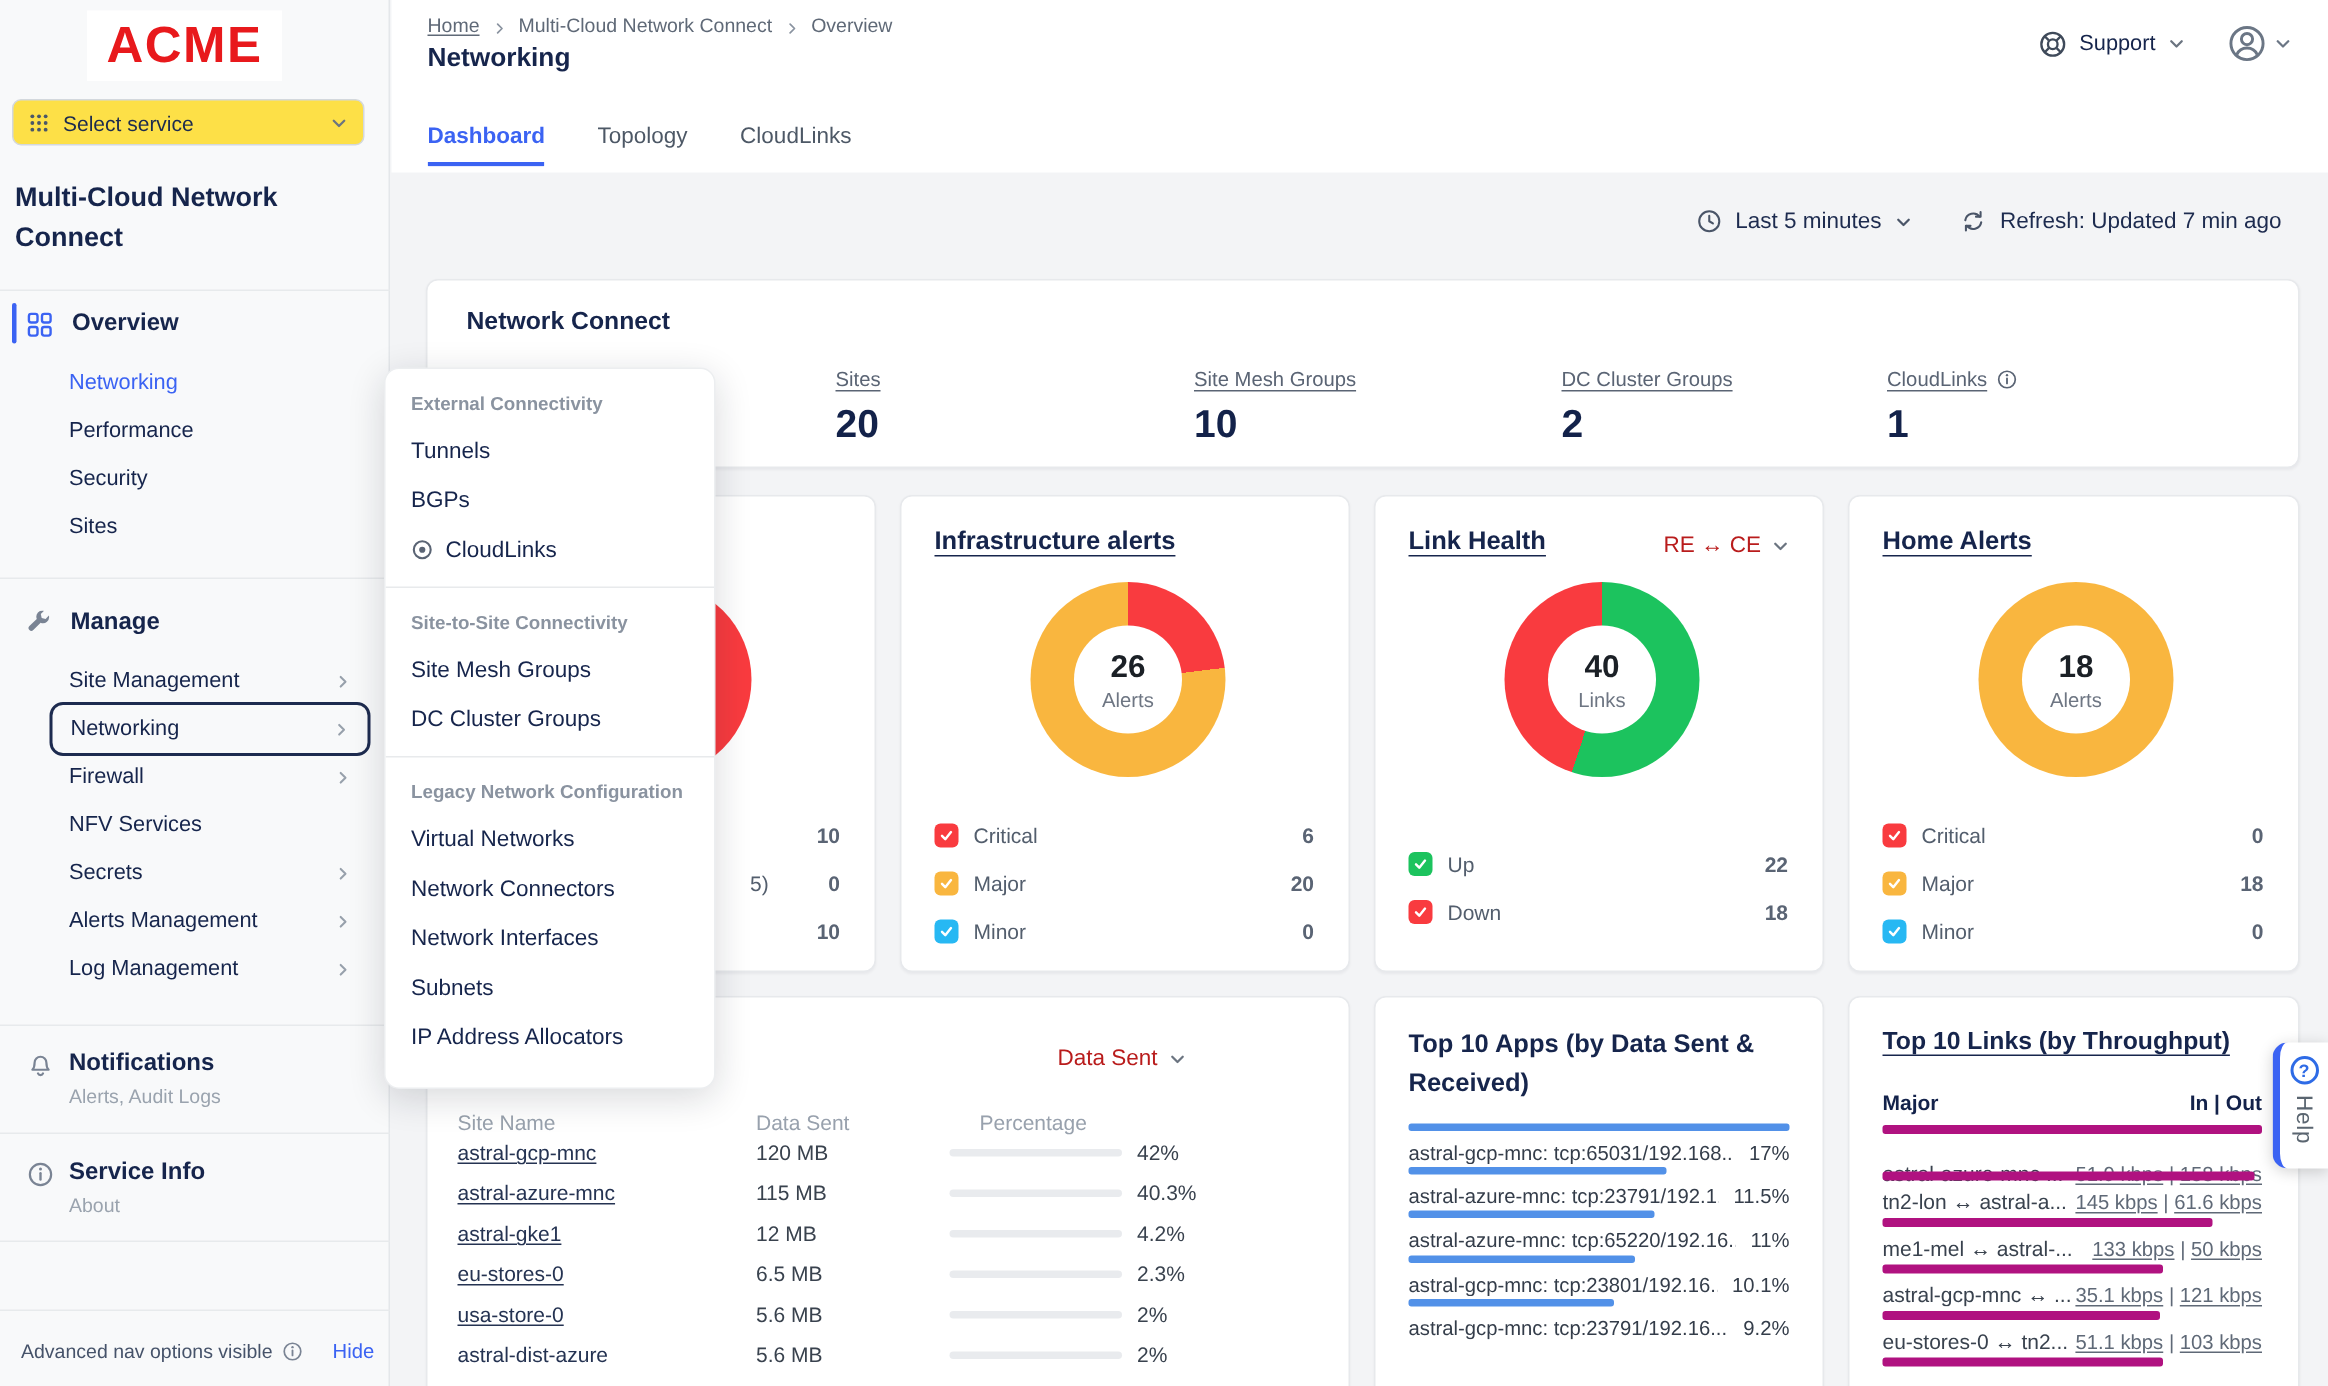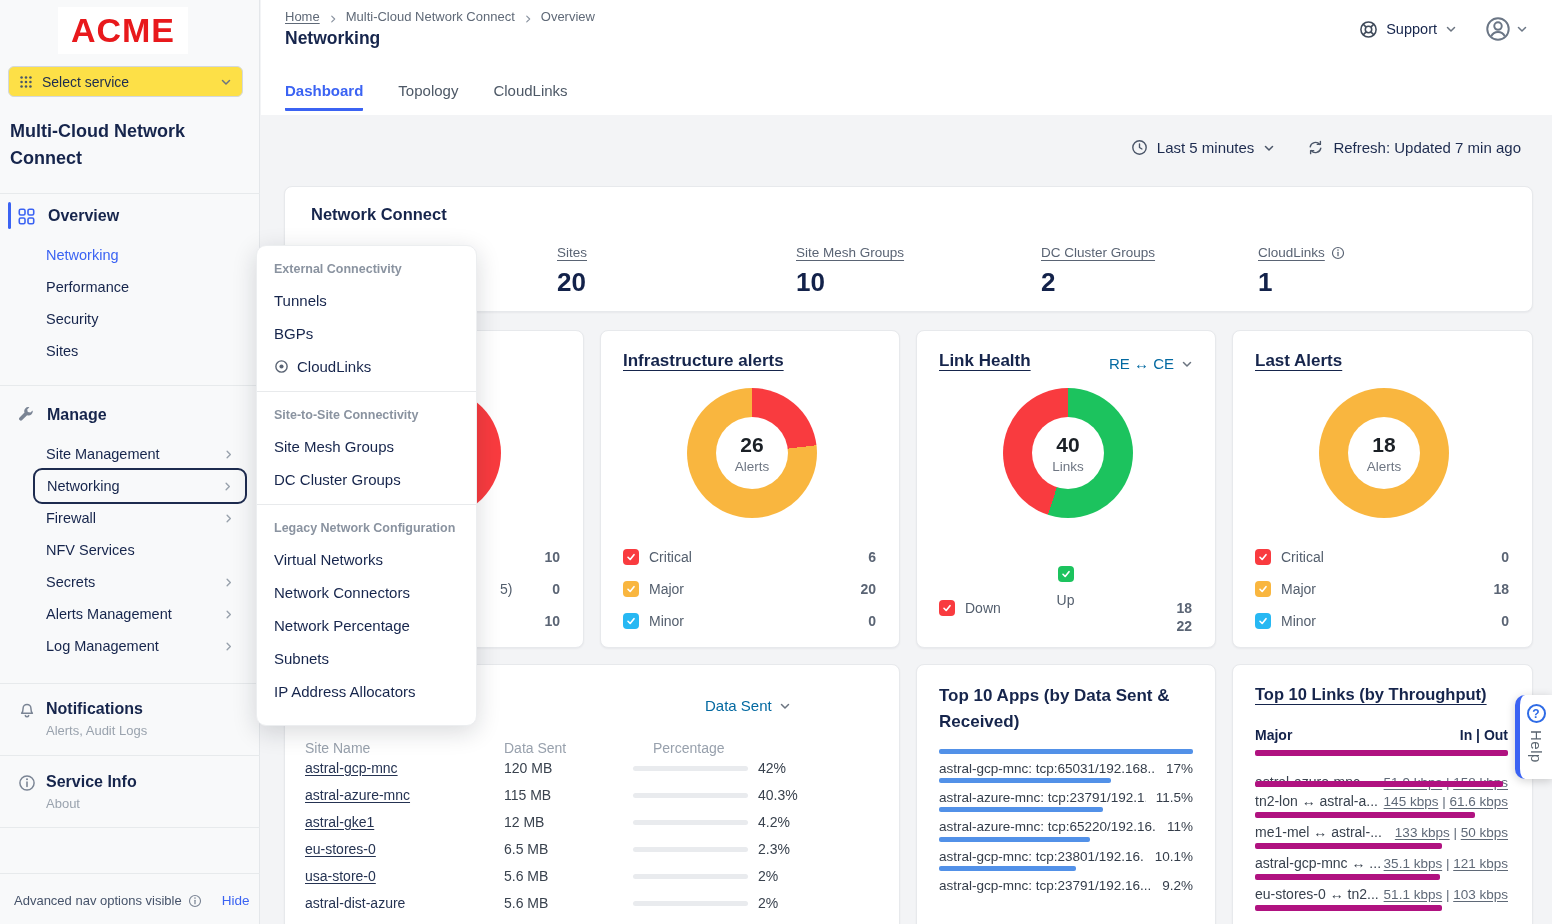--- a/index.html
+++ b/index.html
@@ -62,21 +62,21 @@
   .donut { position:absolute; left:86px; top:57px; width:130px; height:130px; border-radius:50%; background:#eee; }
   .donut::after { content:""; position:absolute; inset:29px; background:#fff; border-radius:50%; }
   .donut-center { position:absolute; left:86px; top:57px; width:130px; height:130px; display:flex; flex-direction:column; align-items:center; justify-content:center; z-index:2; }
   .donut-center .val { font-size:21px; font-weight:600; color:#1b2026; }
   .donut-center .lab { font-size:13.5px; color:#6e7683; margin-top:2px; }
   .legend-row { position:absolute; left:22px; right:23px; height:20px; display:flex; align-items:center; gap:10px; }
   .cb { width:16px; height:16px; border-radius:4px; display:flex; align-items:center; justify-content:center; flex:none; cursor:pointer; }
   .legend-label { font-size:14px; color:#535e6d; }
   .legend-value { margin-left:auto; font-size:14px; font-weight:700; color:#5a6474; }
   .legend-frag { position:absolute; left:193px; font-size:14px; color:#535e6d; }
-  .card-filter { position:absolute; display:flex; align-items:center; gap:7px; font-size:15px; color:#0369a1; cursor:pointer; }
+  .card-filter { position:absolute; display:flex; align-items:center; gap:7px; font-size:15px; color:#b91c1c; cursor:pointer; }
   .card-filter .chev { color:#6b7480; display:flex; }
 
   
   .ts-header { position:absolute; top:75px; font-size:14px; color:#98a1ad; }
   .ts-cell { position:absolute; font-size:14px; color:#39424e; }
   .ts-name { color:#253352; text-decoration:underline; text-underline-offset:2px; cursor:pointer; }
   .ts-name.plain { text-decoration:none; cursor:default; }
   .ts-track { position:absolute; left:348px; width:115px; height:5px; border-radius:3px; background:#e9ebee; top:6px; }
   .ts-fill { height:5px; border-radius:3px; background:#5291e8; }
   .ts-row { position:absolute; left:20px; right:22px; height:18px; }
@@ -452,42 +452,42 @@
           <svg width="12" height="12" viewBox="0 0 12 12">
             <path d="M2.5 4.5 6 8l3.5-3.5" fill="none" stroke="currentColor" stroke-width="1.5" stroke-linecap="round" stroke-linejoin="round"></path>
           </svg>
         </span>
     </div>
     <div class="donut" style="background: conic-gradient(rgb(28, 195, 94) 0deg, rgb(28, 195, 94) 198deg, rgb(249, 59, 63) 198deg, rgb(249, 59, 63) 360deg);"></div>
     <div class="donut-center">
       <span class="val">40</span>
       <span class="lab">Links</span>
     </div>
-    <div class="legend-row" style="top:235px;flex-direction:column;">
+    <div class="legend-row" style="top:235px;">
       <span class="cb" style="background: rgb(28, 195, 94);">
           <svg width="10" height="10" viewBox="0 0 11 11">
             <path d="M2.2 5.8 4.6 8.2 8.8 3" fill="none" stroke="#fff" stroke-width="1.8" stroke-linecap="round" stroke-linejoin="round"></path>
           </svg>
         </span>
       <span class="legend-label">Up</span>
       <span class="legend-value">22</span>
     </div>
     <div class="legend-row" style="top:267px;">
       <span class="cb" style="background: rgb(249, 59, 63);">
           <svg width="10" height="10" viewBox="0 0 11 11">
             <path d="M2.2 5.8 4.6 8.2 8.8 3" fill="none" stroke="#fff" stroke-width="1.8" stroke-linecap="round" stroke-linejoin="round"></path>
           </svg>
         </span>
       <span class="legend-label">Down</span>
       <span class="legend-value">18</span>
     </div>
   </section>
 
   <section class="card" style="left:1232px;top:330px;width:301px;height:318px;">
-    <div class="card-title link">Last Alerts</div>
+    <div class="card-title link">Home Alerts</div>
     <div class="donut" style="background: conic-gradient(rgb(249, 182, 63) 0deg, rgb(249, 182, 63) 360deg);"></div>
     <div class="donut-center">
       <span class="val">18</span>
       <span class="lab">Alerts</span>
     </div>
     <div class="legend-row" style="top:216px;">
       <span class="cb" style="background: rgb(249, 59, 63);">
           <svg width="10" height="10" viewBox="0 0 11 11">
             <path d="M2.2 5.8 4.6 8.2 8.8 3" fill="none" stroke="#fff" stroke-width="1.8" stroke-linecap="round" stroke-linejoin="round"></path>
           </svg>
@@ -677,21 +677,21 @@
       </div>
     <div class="fly-div"></div>
     <div class="fly-title">Legacy Network Configuration</div>
     <div class="fly-item">
         <span>Virtual Networks</span>
       </div>
     <div class="fly-item">
         <span>Network Connectors</span>
       </div>
     <div class="fly-item">
-        <span>Network Percentage</span>
+        <span>Network Interfaces</span>
       </div>
     <div class="fly-item">
         <span>Subnets</span>
       </div>
     <div class="fly-item">
         <span>IP Address Allocators</span>
       </div>
   </div>
 
   <div class="help-tab">

